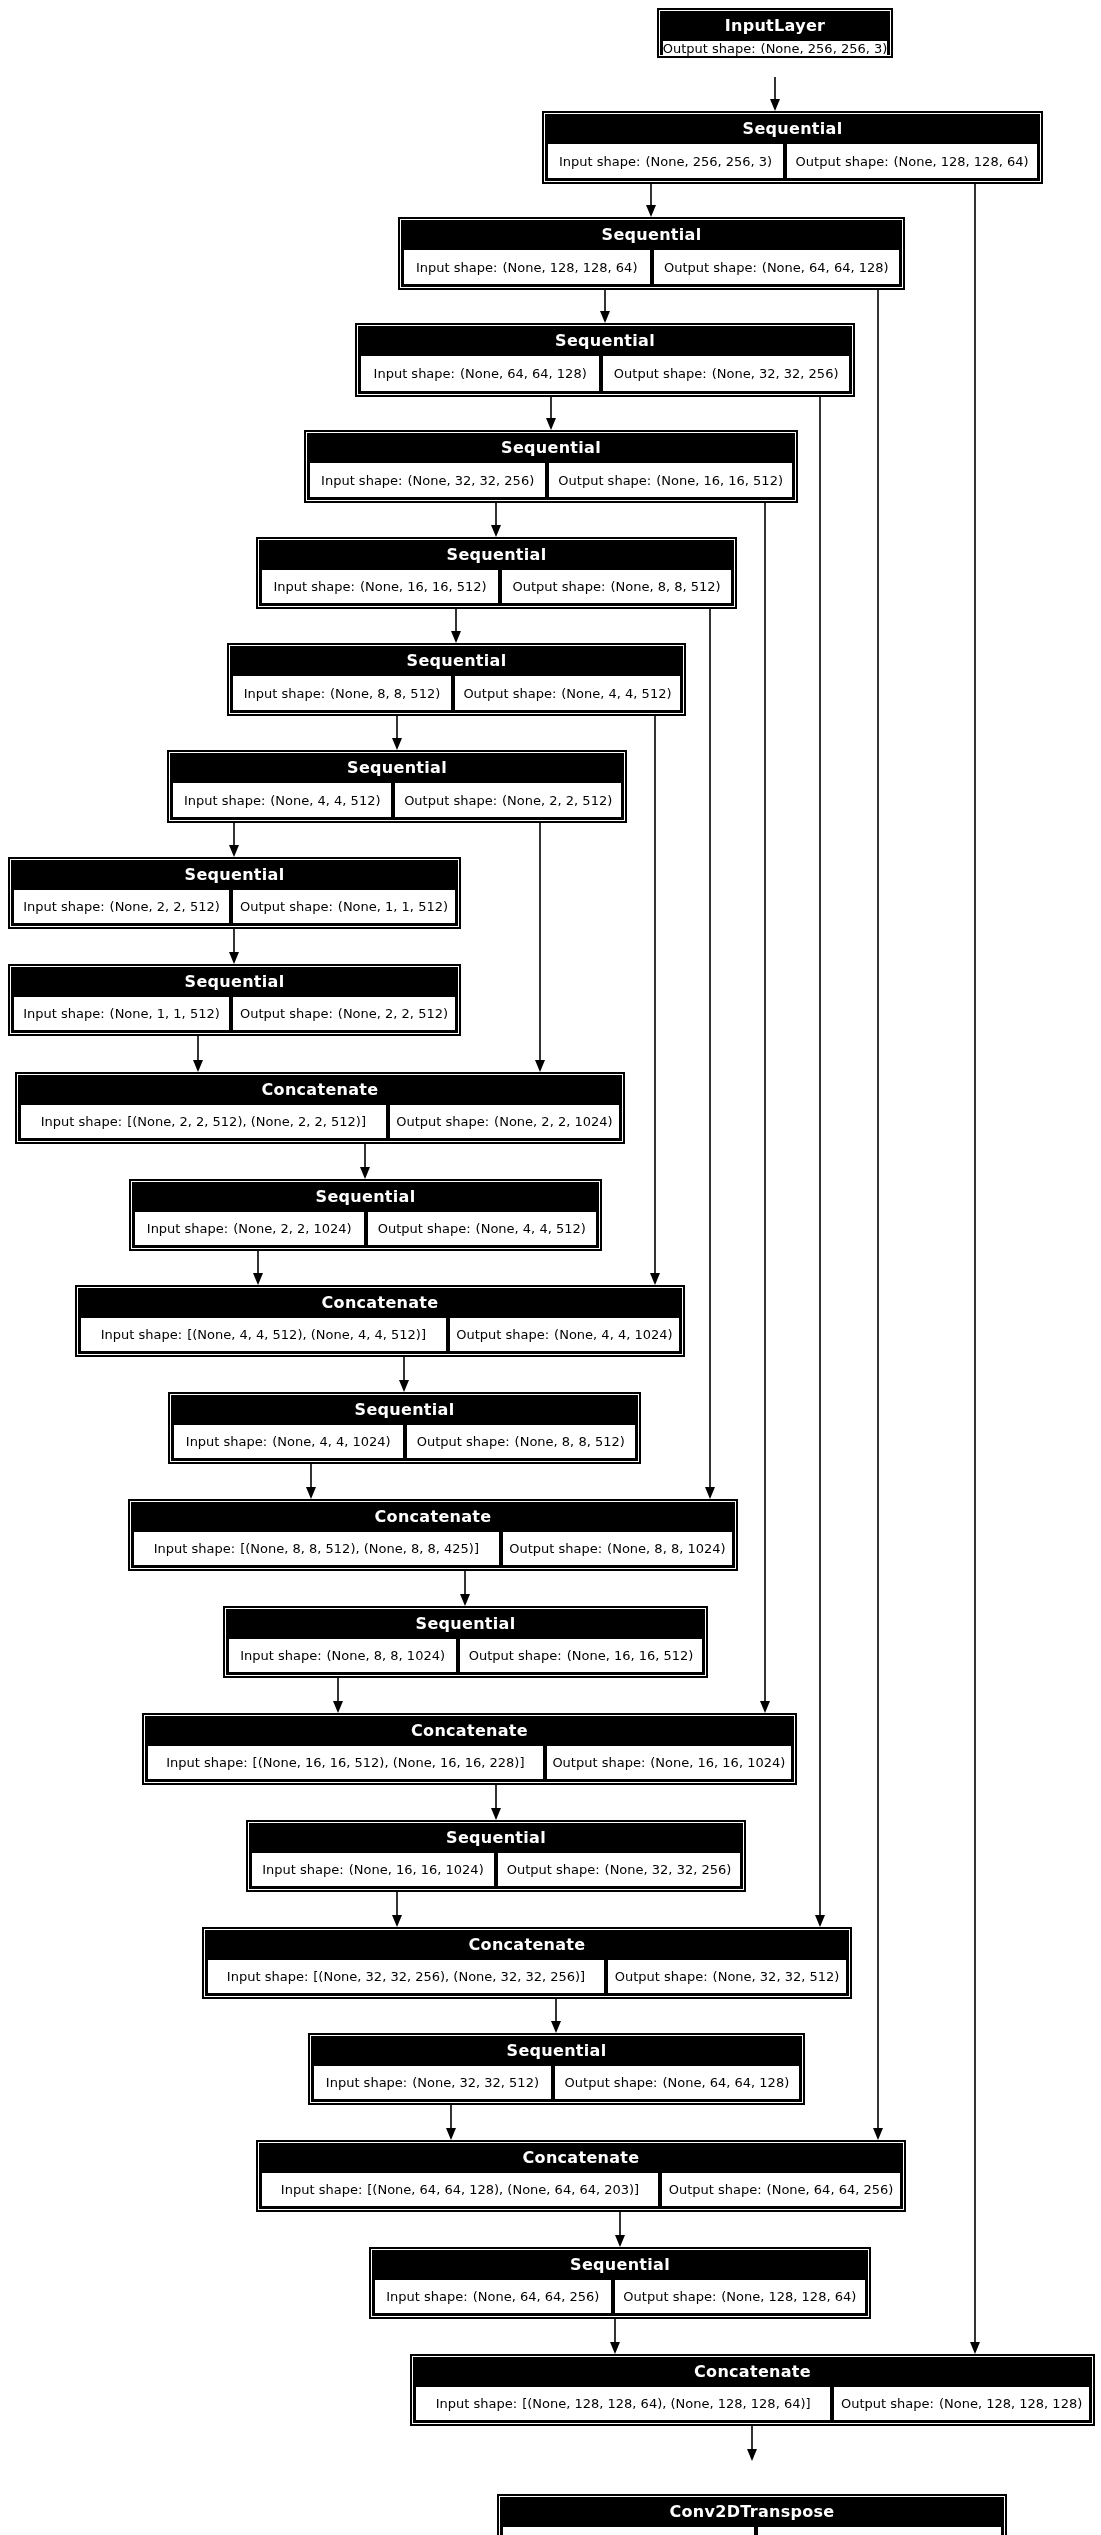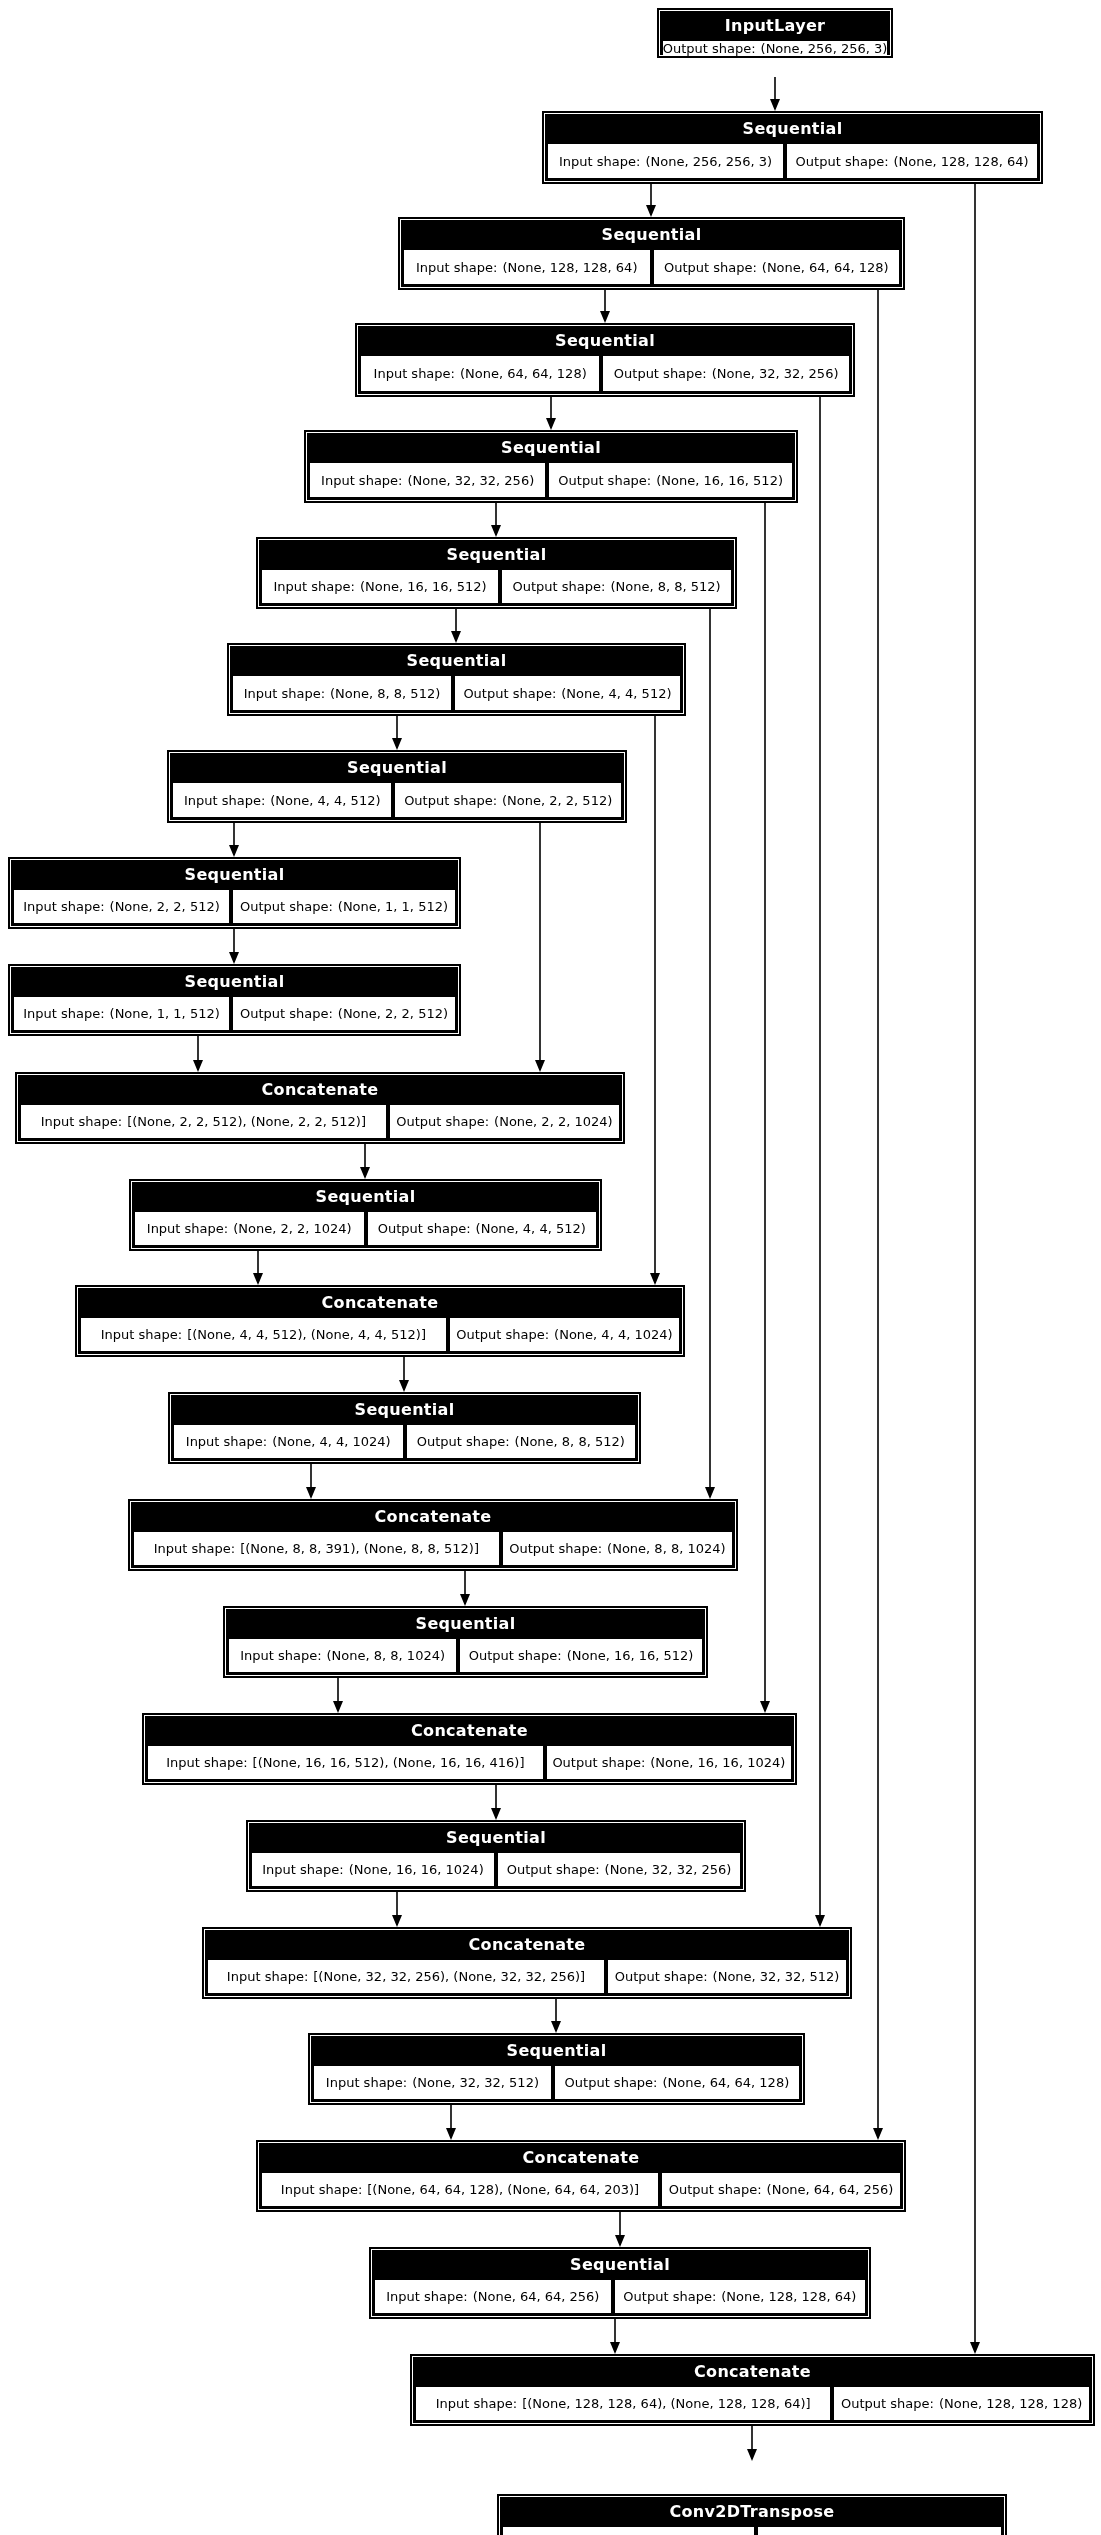--- a/index.html
+++ b/index.html
@@ -267,21 +267,21 @@
             <span class="cell-label">Output shape:</span>
             <span class="cell-value">(None, 8, 8, 512)</span>
           </div>
         </div>
     </div>
       <div class="node" style="left: 128px; top: 1499px; width: 610px; height: 72px;">
       <div class="node-title">Concatenate</div>
       <div class="node-cells">
           <div class="node-cell" style="flex-grow: 50;">
             <span class="cell-label">Input shape:</span>
-            <span class="cell-value">[(None, 8, 8, 391), (None, 8, 8, 512)]</span>
+            <span class="cell-value">[(None, 8, 8, 512), (None, 8, 8, 425)]</span>
           </div>
           <div class="node-cell" style="flex-grow: 31;">
             <span class="cell-label">Output shape:</span>
             <span class="cell-value">(None, 8, 8, 1024)</span>
           </div>
         </div>
     </div>
       <div class="node" style="left: 223px; top: 1606px; width: 485px; height: 72px;">
       <div class="node-title">Sequential</div>
       <div class="node-cells">
@@ -293,21 +293,21 @@
             <span class="cell-label">Output shape:</span>
             <span class="cell-value">(None, 16, 16, 512)</span>
           </div>
         </div>
     </div>
       <div class="node" style="left: 142px; top: 1713px; width: 655px; height: 72px;">
       <div class="node-title">Concatenate</div>
       <div class="node-cells">
           <div class="node-cell" style="flex-grow: 54;">
             <span class="cell-label">Input shape:</span>
-            <span class="cell-value">[(None, 16, 16, 512), (None, 16, 16, 416)]</span>
+            <span class="cell-value">[(None, 16, 16, 512), (None, 16, 16, 228)]</span>
           </div>
           <div class="node-cell" style="flex-grow: 33;">
             <span class="cell-label">Output shape:</span>
             <span class="cell-value">(None, 16, 16, 1024)</span>
           </div>
         </div>
     </div>
       <div class="node" style="left: 246px; top: 1820px; width: 500px; height: 72px;">
       <div class="node-title">Sequential</div>
       <div class="node-cells">

